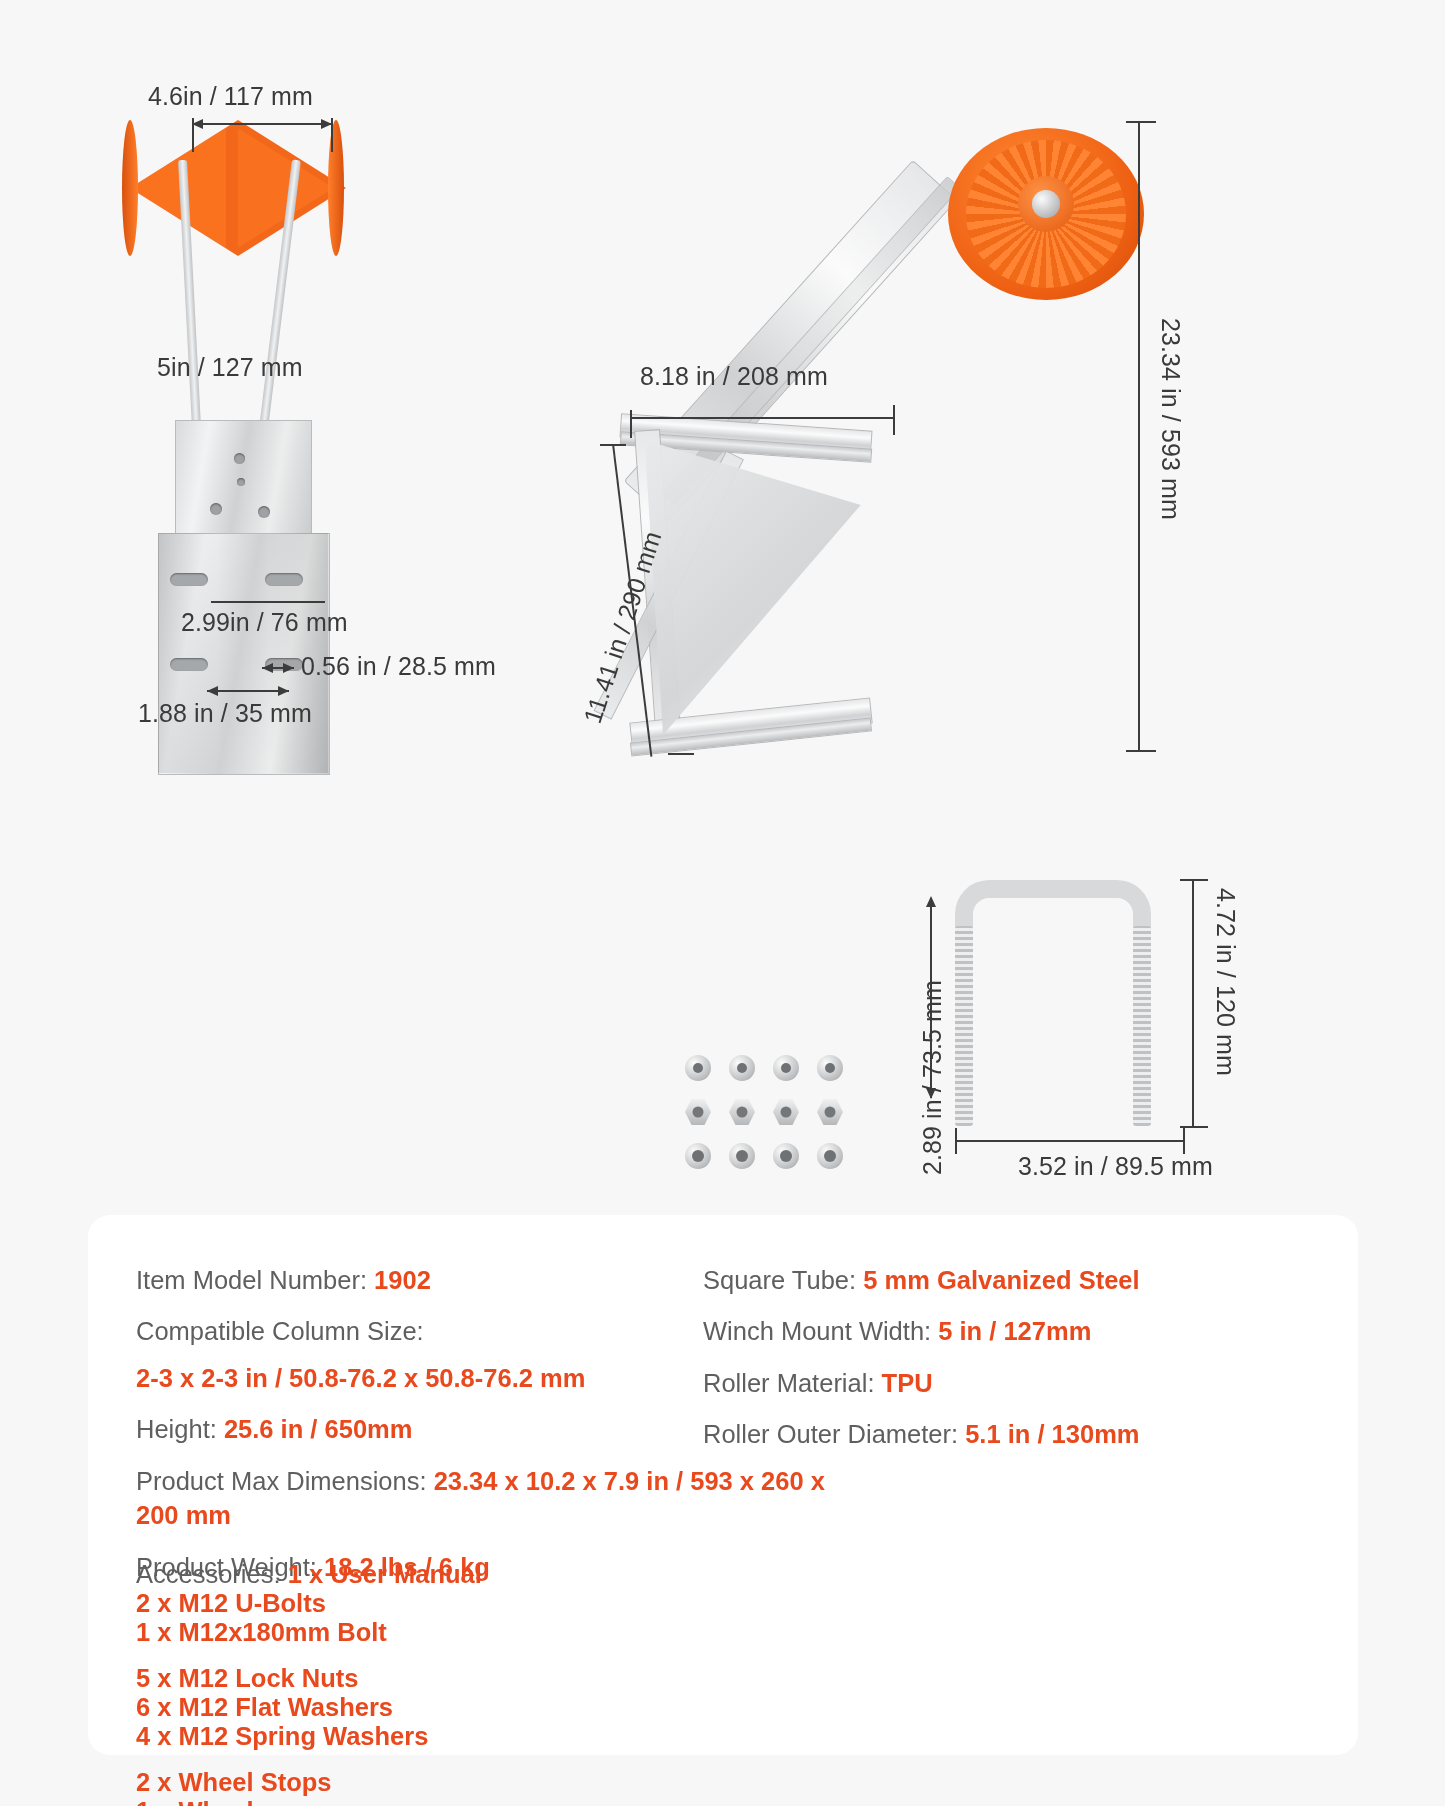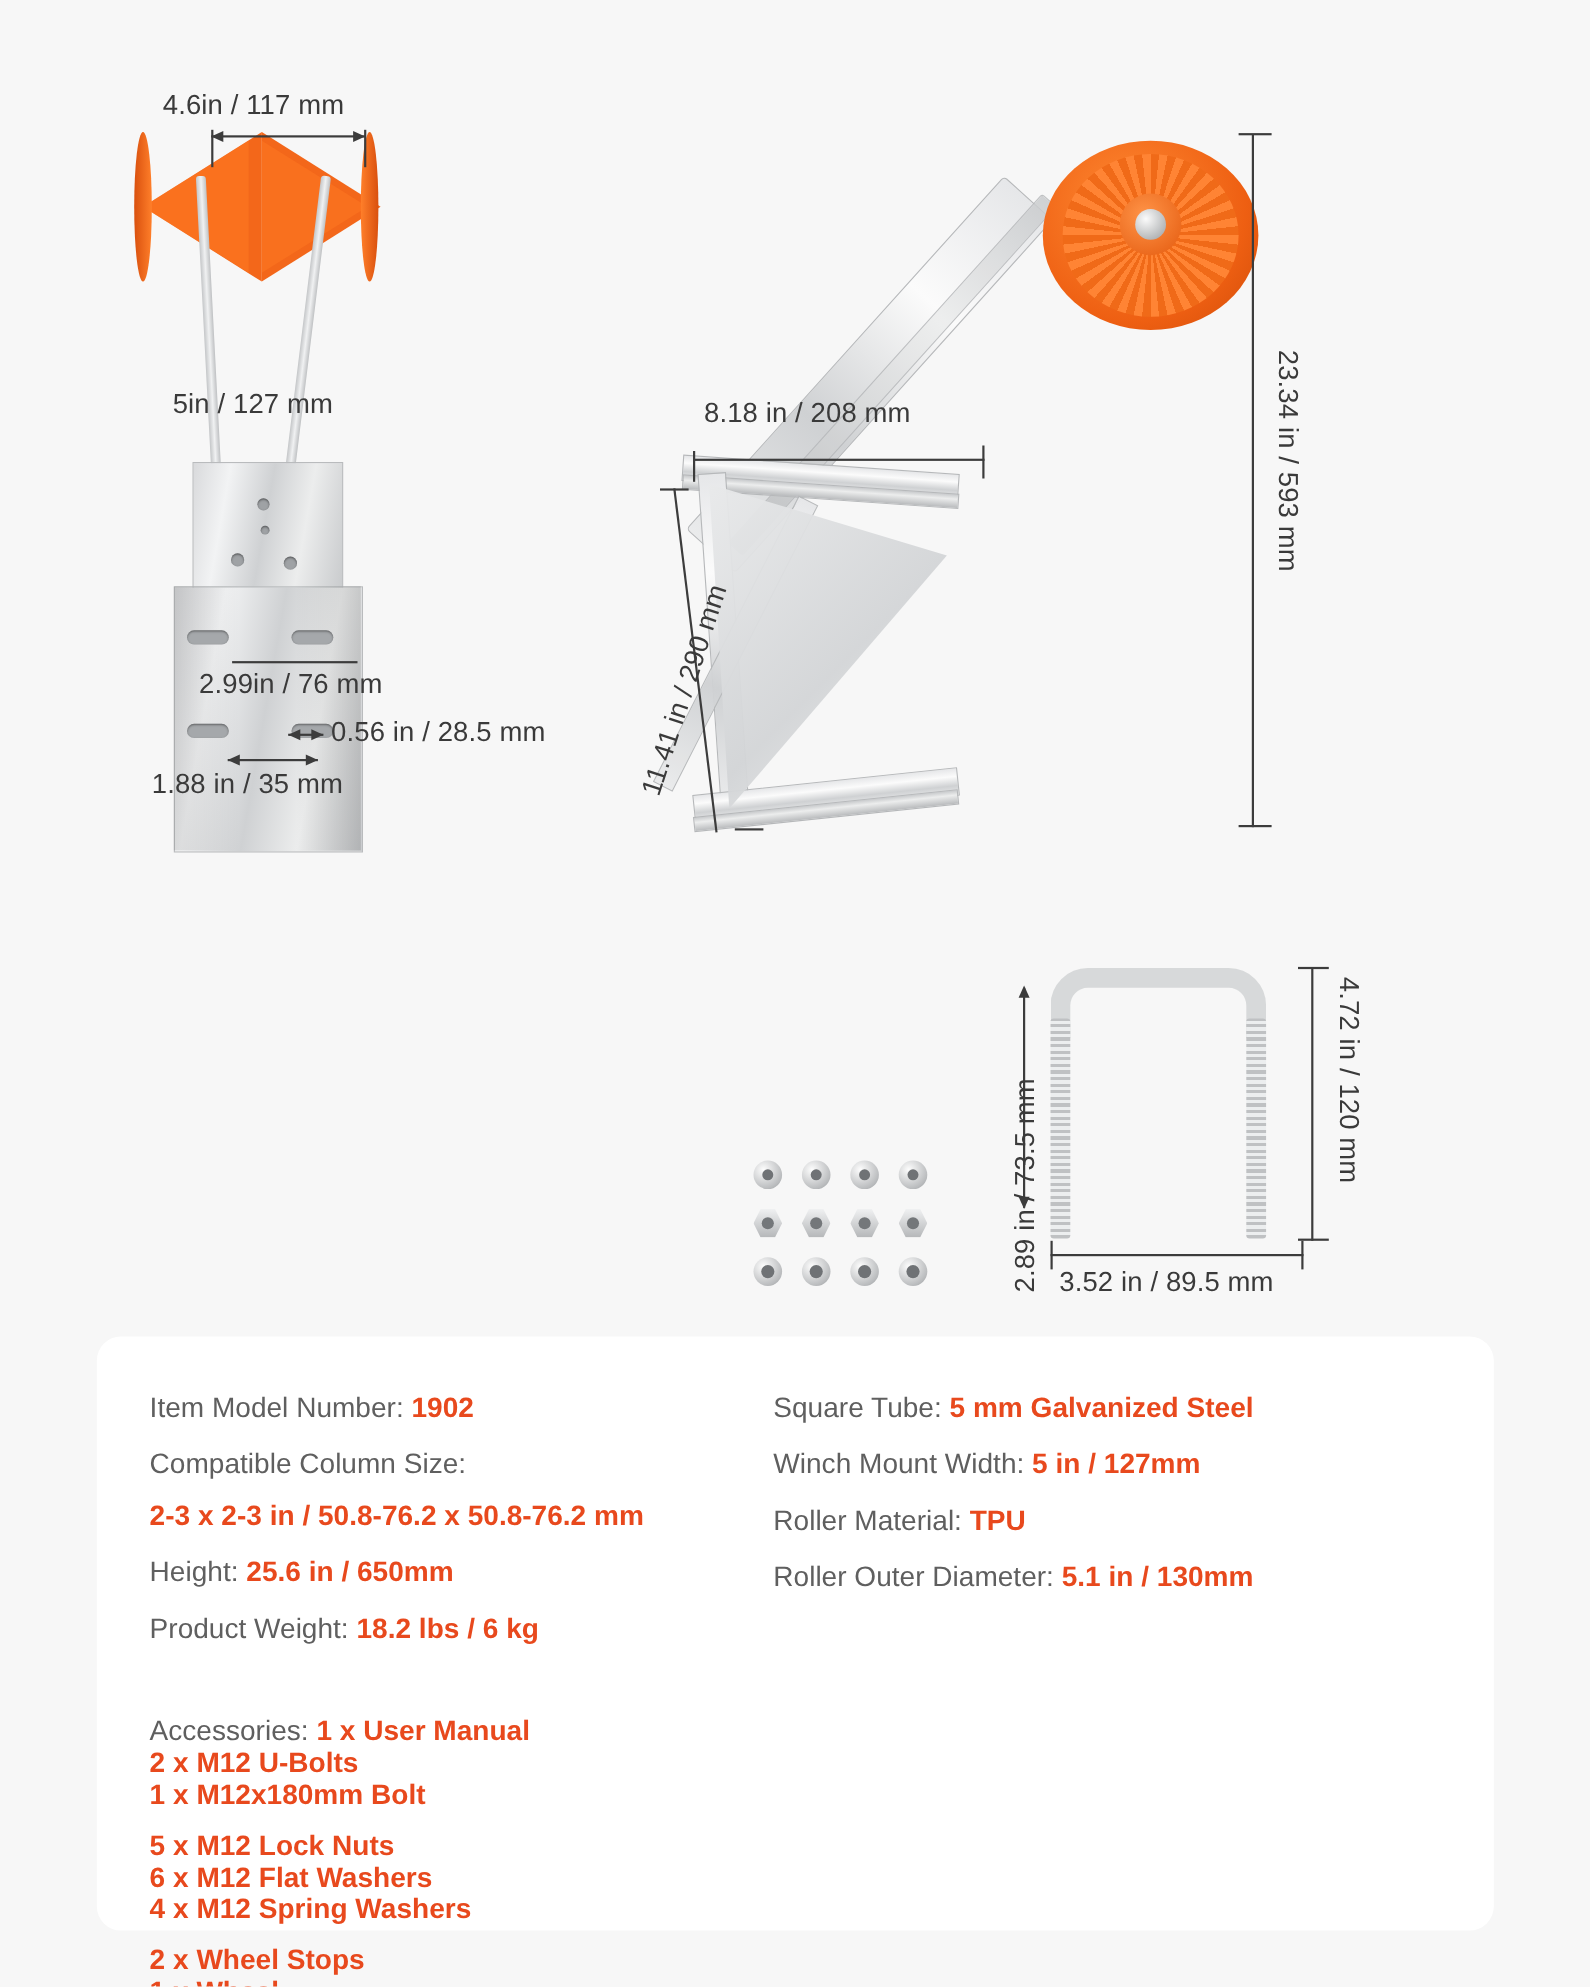--- a/index.html
+++ b/index.html
@@ -300,21 +300,21 @@
   <div class="dim vert" style="left:918px;top:1175px;">2.89 in / 73.5 mm</div>
 
   <div class="vline" style="left:1192px;top:880px;height:248px;"></div>
   <div class="tick-h" style="left:1180px;top:879px;width:28px;"></div>
   <div class="tick-h" style="left:1180px;top:1126px;width:28px;"></div>
   <div class="dim vert-cw" style="left:1240px;top:888px;">4.72 in / 120 mm</div>
 
   <div class="hline" style="left:955px;top:1140px;height:2px;width:230px;"></div>
   <div class="tick-v" style="left:955px;top:1128px;height:26px;"></div>
   <div class="tick-v" style="left:1183px;top:1128px;height:26px;"></div>
-  <div class="dim" style="left:963px;top:1152px;">3.52 in / 89.5 mm</div>
+  <div class="dim" style="left:1018px;top:1152px;">3.52 in / 89.5 mm</div>
 
   <div style="position:absolute;left:685px;top:1055px;width:180px;height:120px;">
     <div class="washer" style="left:0px;top:0px;width:26px;height:26px;">
         <div class="bore" style="width:10px;height:10px;"></div>
       </div>
     <div class="washer" style="left:44px;top:0px;width:26px;height:26px;">
         <div class="bore" style="width:10px;height:10px;"></div>
       </div>
     <div class="washer" style="left:88px;top:0px;width:26px;height:26px;">
         <div class="bore" style="width:10px;height:10px;"></div>
@@ -357,20 +357,24 @@
         <span class="lbl">Item Model Number:</span>
         <span class="val">1902</span>
       </div>
       <div class="spec-line">
         <div class="lbl">Compatible Column Size:</div>
         <div class="val" style="margin-top:12px;">2-3 x 2-3 in / 50.8-76.2 x 50.8-76.2 mm</div>
       </div>
       <div class="spec-line">
         <span class="lbl">Height:</span>
         <span class="val">25.6 in / 650mm</span>
+      </div>
+      <div class="spec-line">
+        <span class="lbl">Product Max Dimensions:</span>
+        <span class="val">23.34 x 10.2 x 7.9 in / 593 x 260 x 200 mm</span>
       </div>
       <div class="spec-line">
         <span class="lbl">Product Weight:</span>
         <span class="val">18.2 lbs / 6 kg</span>
       </div>
     </div>
 
     <div class="spec-col" style="left:615px;top:48px;width:640px;">
       <div class="spec-line">
         <span class="lbl">Square Tube:</span>

